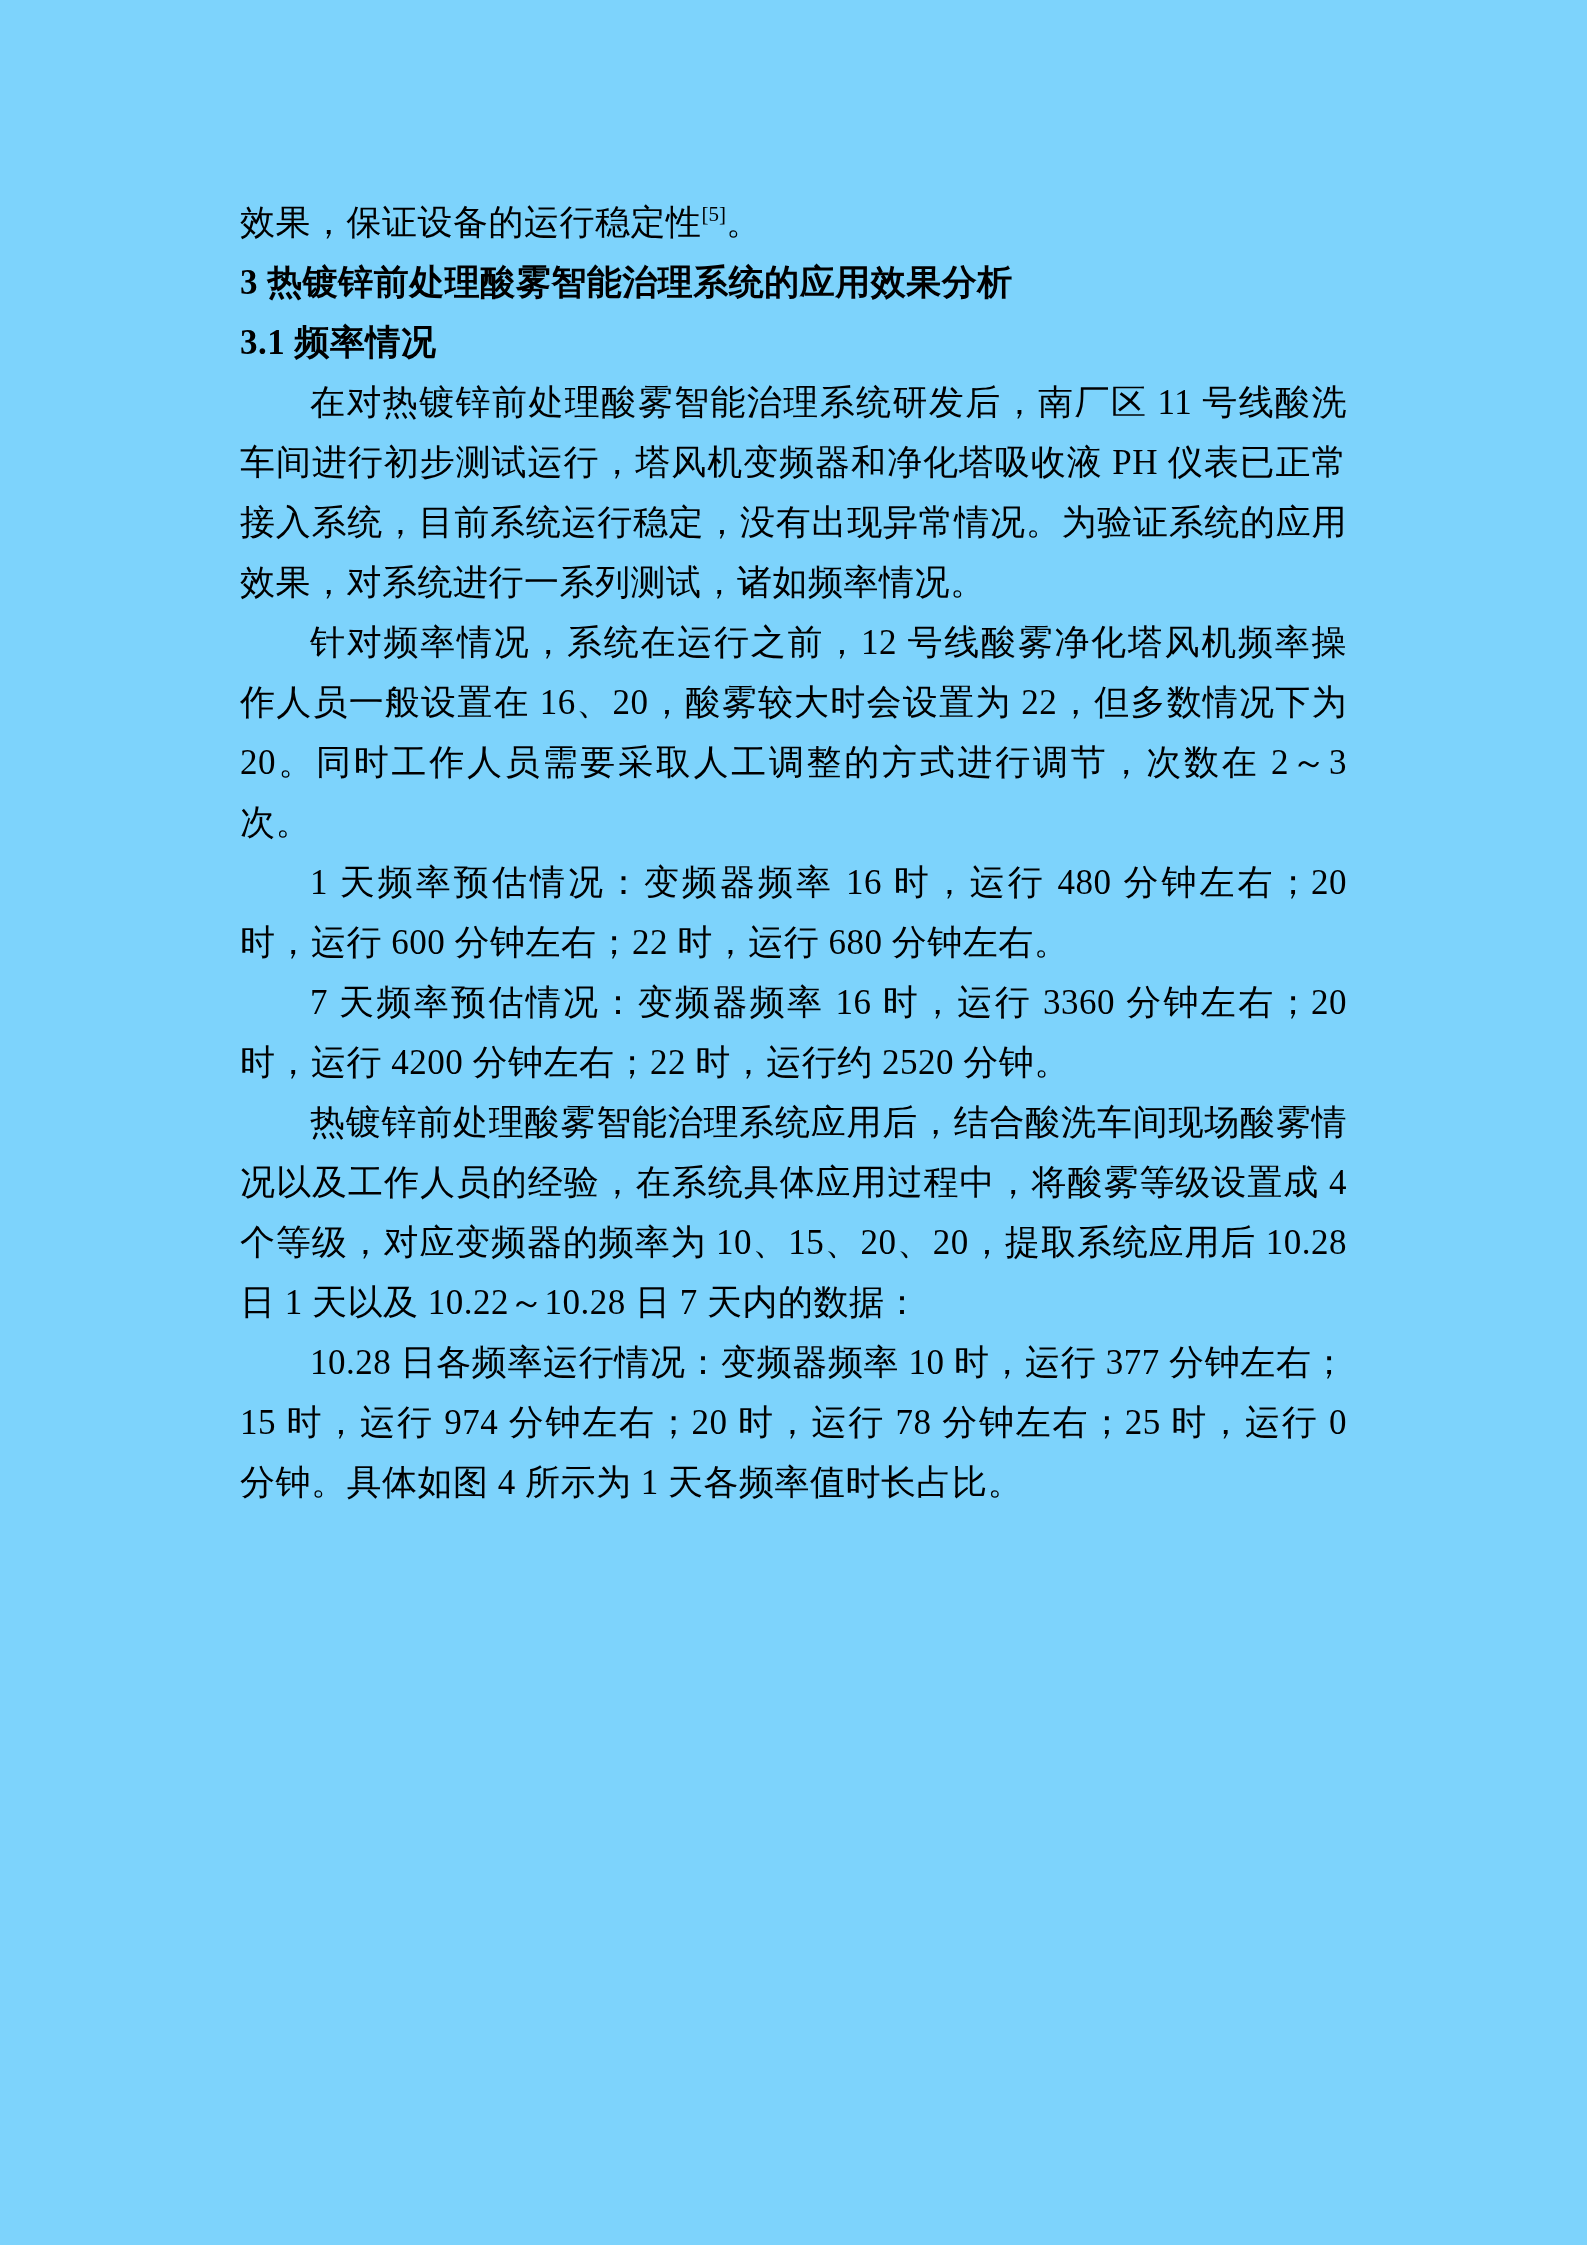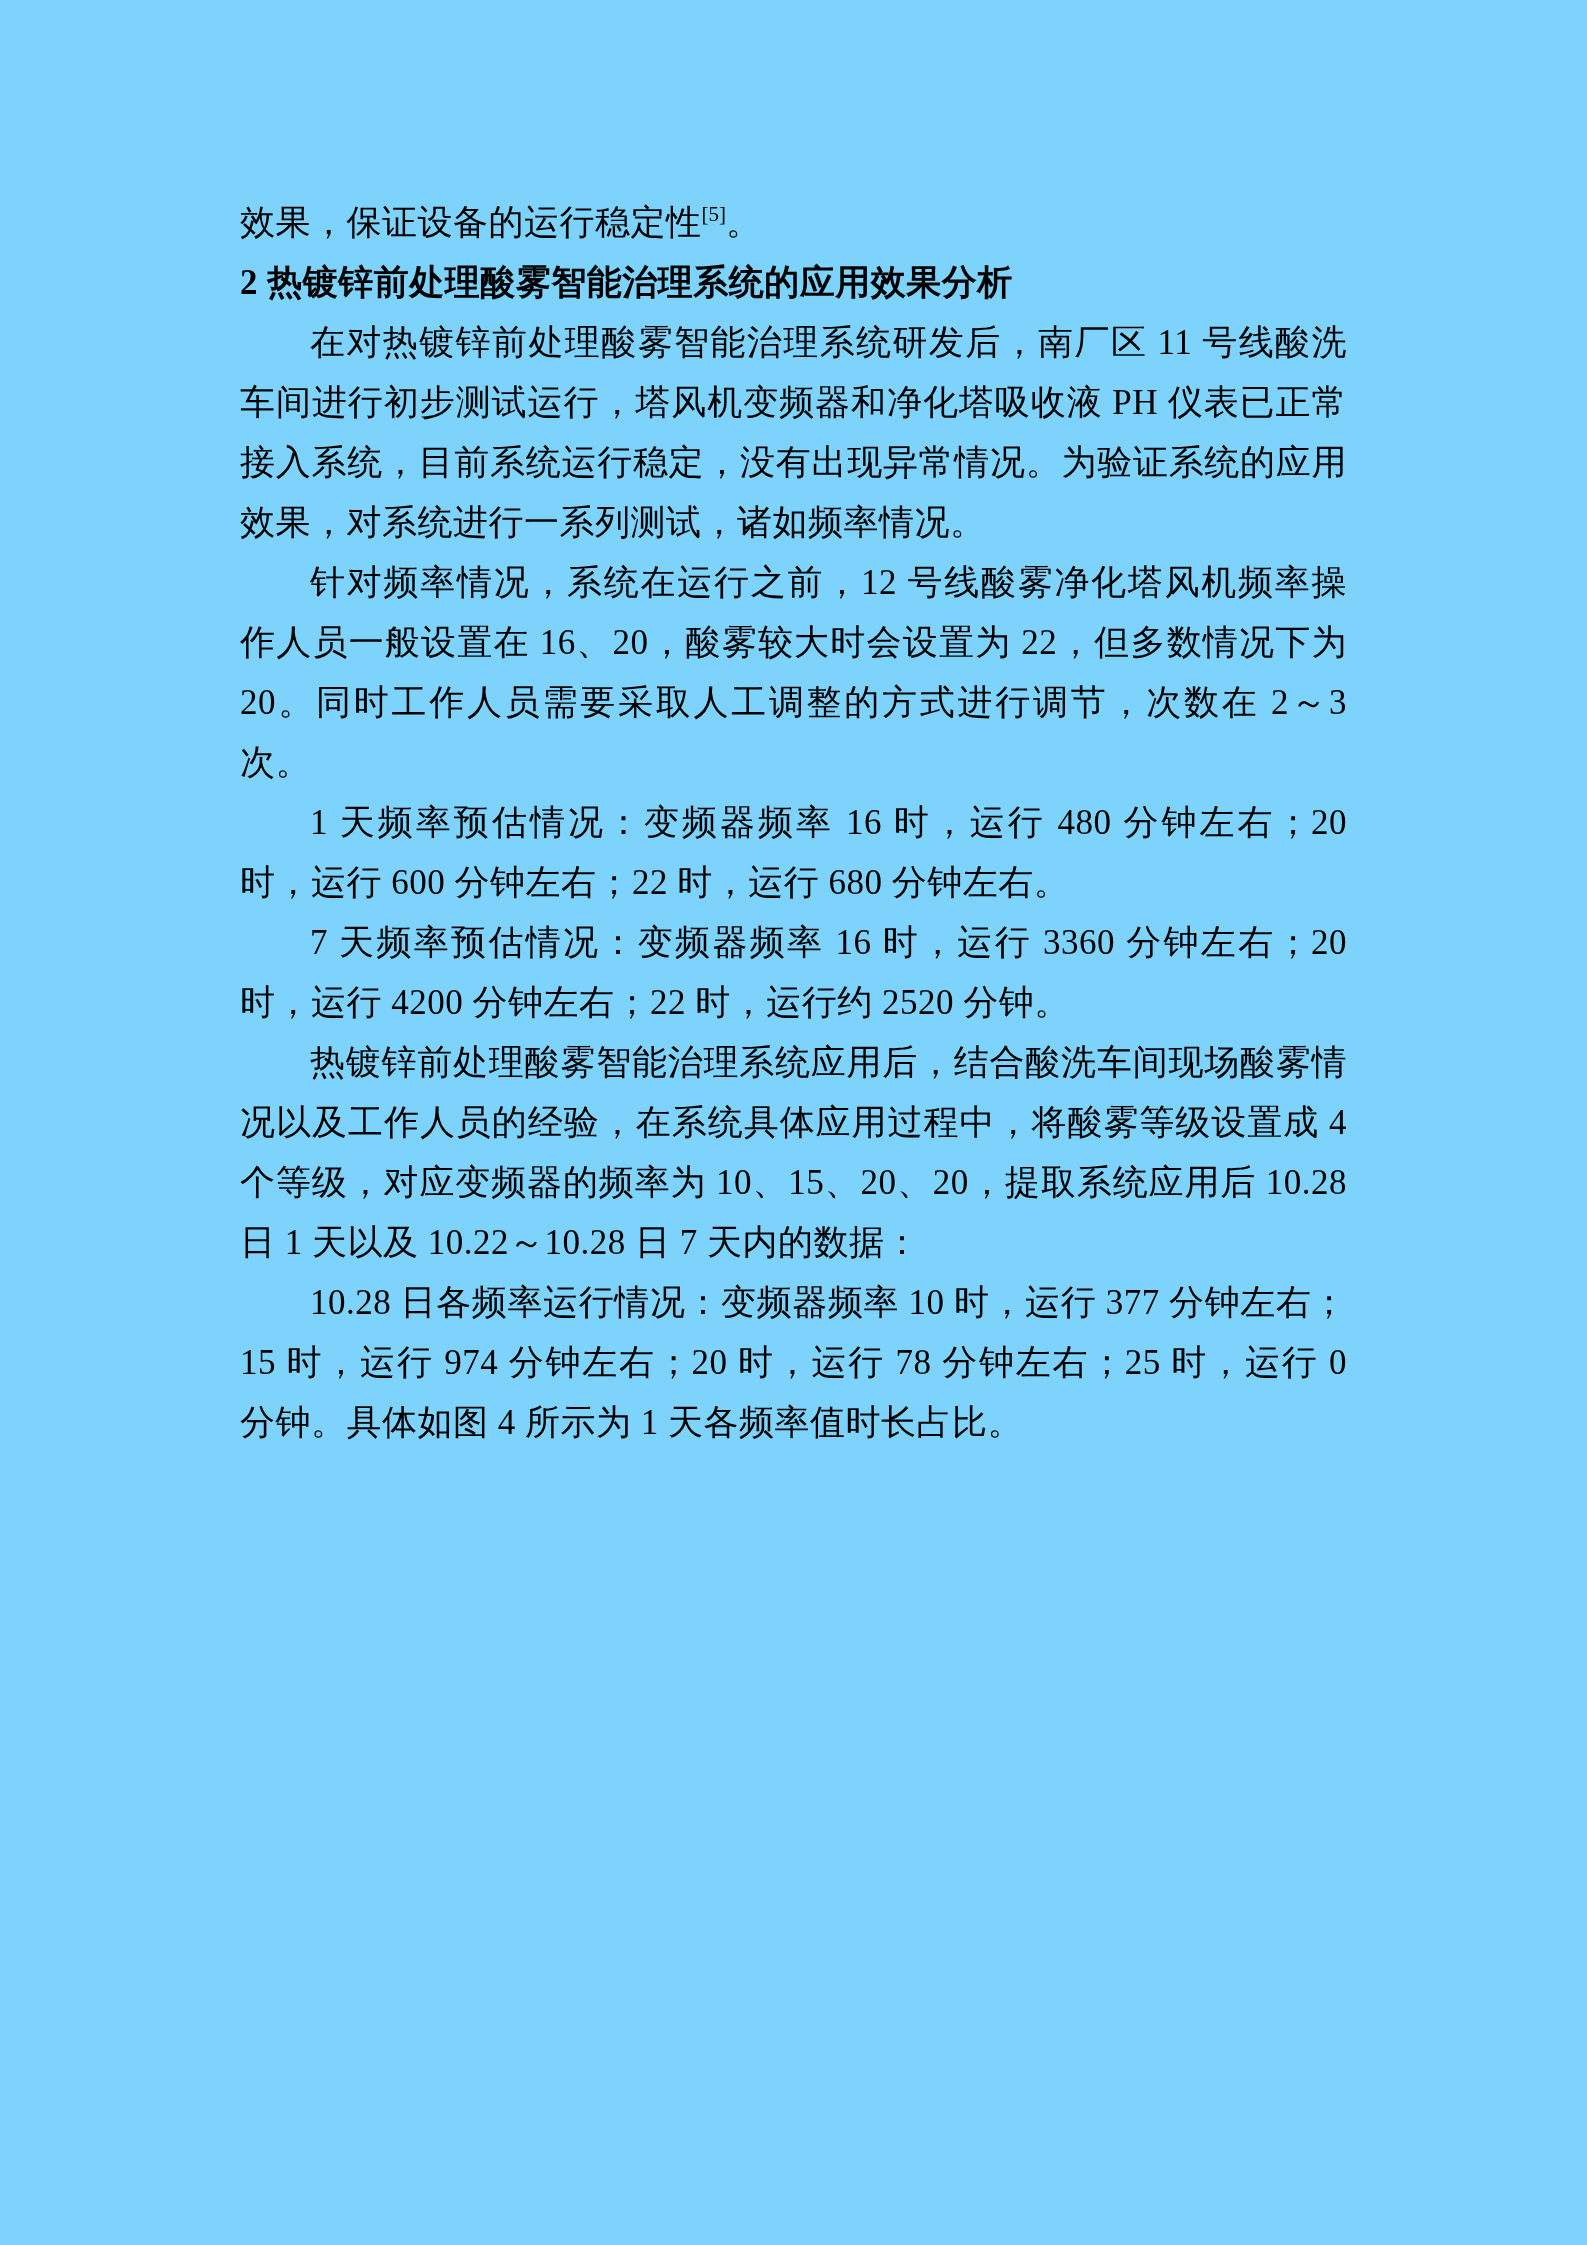--- a/index.html
+++ b/index.html
@@ -52,22 +52,23 @@
   }
 </style>
 </head>
 <body>
 
 <div class="page">
   <div class="content">
 
     <p class="continuation"><span>效果，保证设备的运行稳定性</span><span class="footnote-sup">[5]</span><span>。</span></p>
 
-    <h2>2 热镀锌前处理酸雾智能治理系统的应用效果分析</h2>
+    <h2>3 热镀锌前处理酸雾智能治理系统的应用效果分析</h2>
 
+    <h3>3.1 频率情况</h3>
 
     <p class="para">在对热镀锌前处理酸雾智能治理系统研发后，南厂区 11 号线酸洗车间进行初步测试运行，塔风机变频器和净化塔吸收液 PH 仪表已正常接入系统，目前系统运行稳定，没有出现异常情况。为验证系统的应用效果，对系统进行一系列测试，诸如频率情况。</p>
 
     <p class="para">针对频率情况，系统在运行之前，12 号线酸雾净化塔风机频率操作人员一般设置在 16、20，酸雾较大时会设置为 22，但多数情况下为 20。同时工作人员需要采取人工调整的方式进行调节，次数在 2～3 次。</p>
 
     <p class="para">1 天频率预估情况：变频器频率 16 时，运行 480 分钟左右；20 时，运行 600 分钟左右；22 时，运行 680 分钟左右。</p>
 
     <p class="para">7 天频率预估情况：变频器频率 16 时，运行 3360 分钟左右；20 时，运行 4200 分钟左右；22 时，运行约 2520 分钟。</p>
 
     <p class="para">热镀锌前处理酸雾智能治理系统应用后，结合酸洗车间现场酸雾情况以及工作人员的经验，在系统具体应用过程中，将酸雾等级设置成 4 个等级，对应变频器的频率为 10、15、20、20，提取系统应用后 10.28 日 1 天以及 10.22～10.28 日 7 天内的数据：</p>

